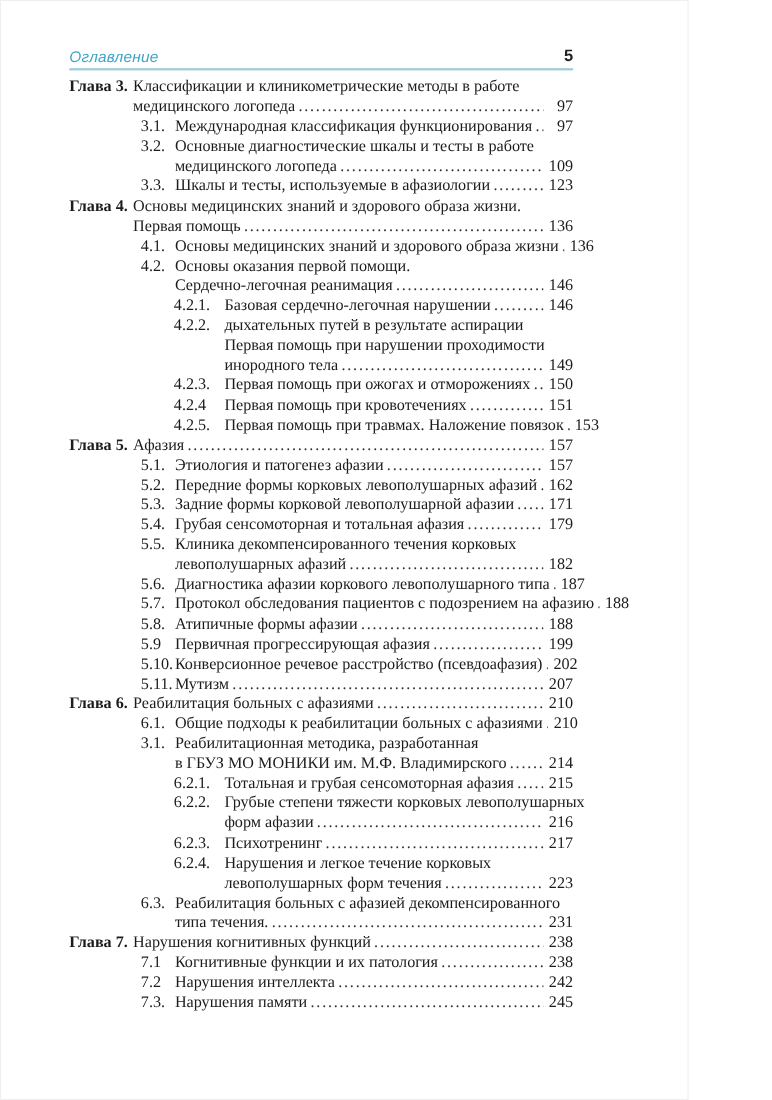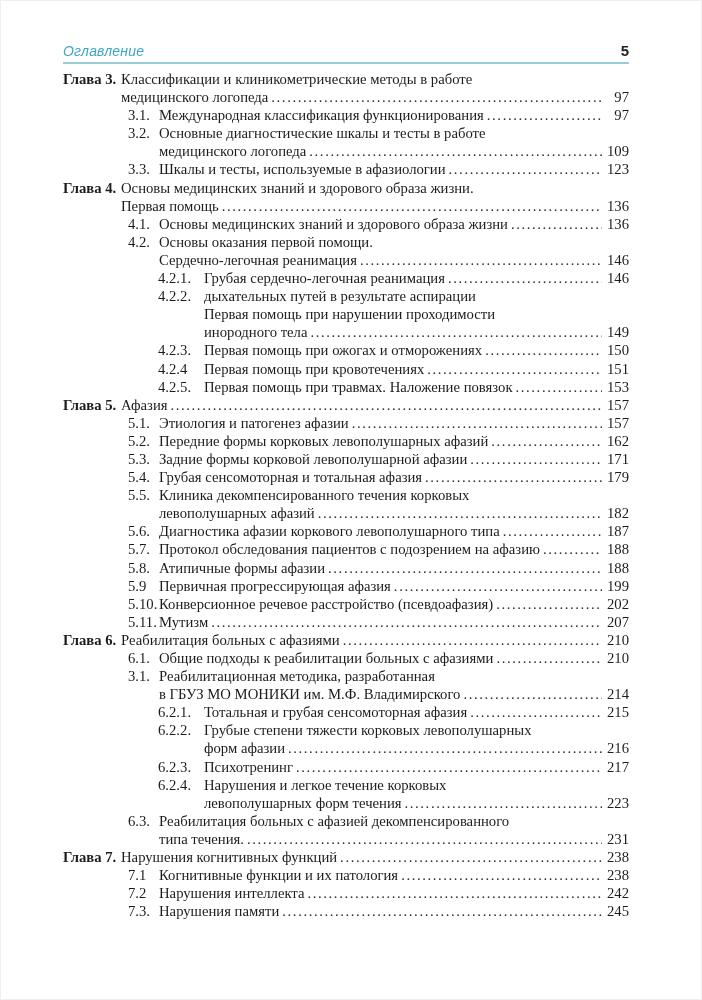--- a/index.html
+++ b/index.html
@@ -5,22 +5,22 @@
   html, body { margin: 0; padding: 0; }
   body {
     width: 702px; height: 1000px;
     background: #ffffff;
     font-family: "Liberation Serif", "DejaVu Serif", serif;
     color: #1c1c1c;
     overflow: hidden;
   }
   .page {
     box-sizing: border-box;
-    width: 702px; height: 1000px;
-    padding: 42px 72px 0 62px;
+    width: 626px; height: 1000px;
+    padding: 42px 104px 0 62px;
     border: 1px solid #efefef;
     background: #ffffff;
   }
   
   .page-header {
     display: flex;
     justify-content: space-between;
     align-items: flex-end;
     padding-bottom: 3px;
     border-bottom: 2px solid var(--accent-rule, #9ccbd8);
@@ -153,21 +153,21 @@
             <span class="text">Сердечно-легочная реанимация</span>
             <span class="dots">............................................................................................................................................................................................................................</span>
             <span class="pg">146</span>
           </div>
         </span>
   </div>
       <div class="entry l2">
     <span class="num">4.2.1.</span>
     <span class="body">
           <div class="line last">
-            <span class="text">Грубая сердечно-легочная реанимация</span>
+            <span class="text">Базовая сердечно-легочная нарушении</span>
             <span class="dots">............................................................................................................................................................................................................................</span>
             <span class="pg">146</span>
           </div>
         </span>
   </div>
       <div class="entry l2">
     <span class="num">4.2.2.</span>
     <span class="body">
           <div class="line">дыхательных путей в результате аспирации</div>
           <div class="line">Первая помощь при нарушении проходимости</div>

